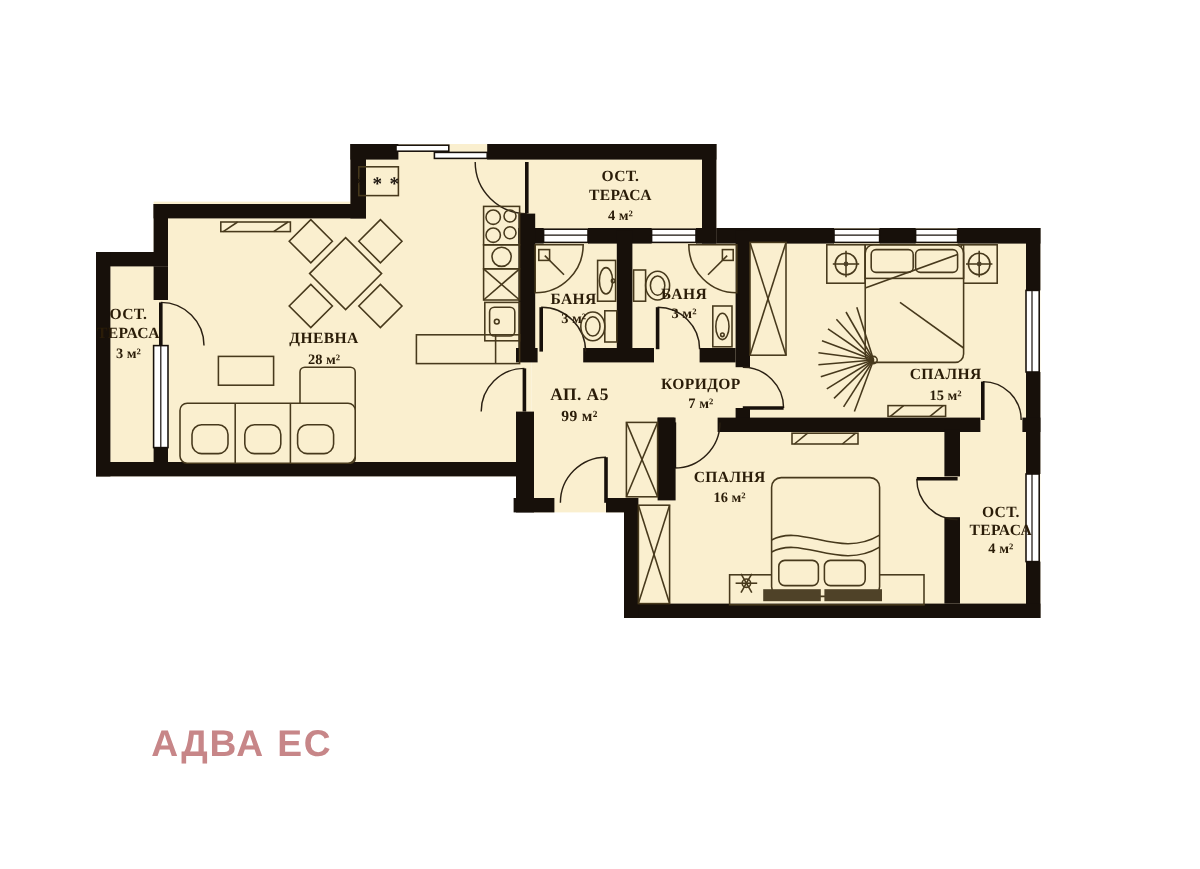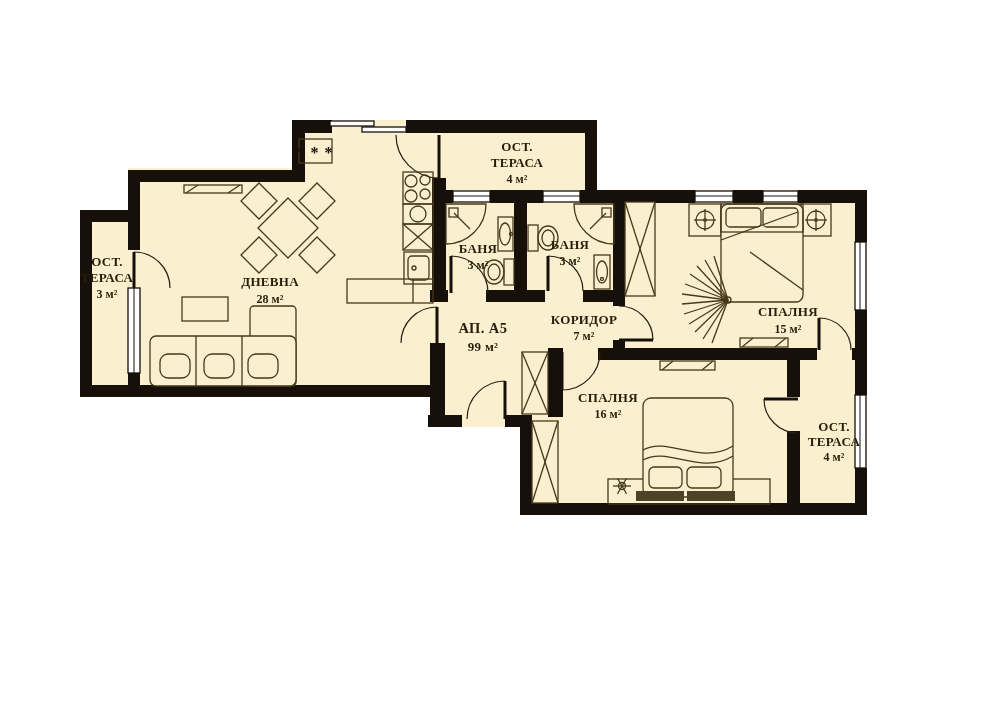--- a/index.html
+++ b/index.html
@@ -373,13 +373,14 @@
       <text class="lbl-s" x="608" y="418">16 м²</text>
     </g>
     <g>
       <text class="lbl" x="834" y="431">ОСТ.</text>
       <text class="lbl" x="834" y="446">ТЕРАСА</text>
       <text class="lbl-s" x="834" y="461">4 м²</text>
     </g>
   </g>
 </svg>
 
+<div id="brand-logo">АДВА ЕС</div>
 </div>
 
 </body></html>

